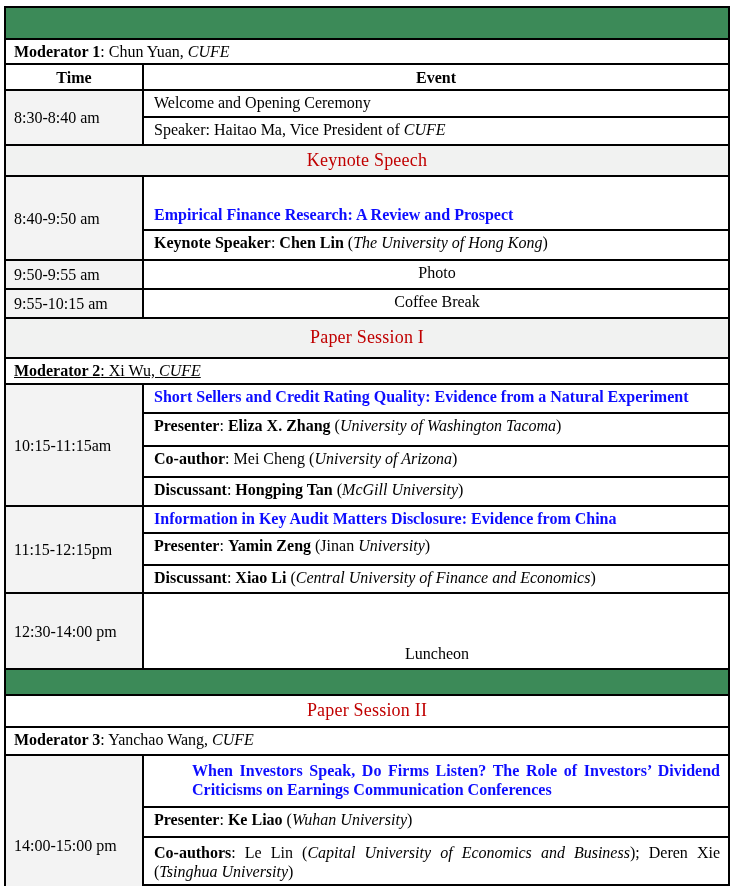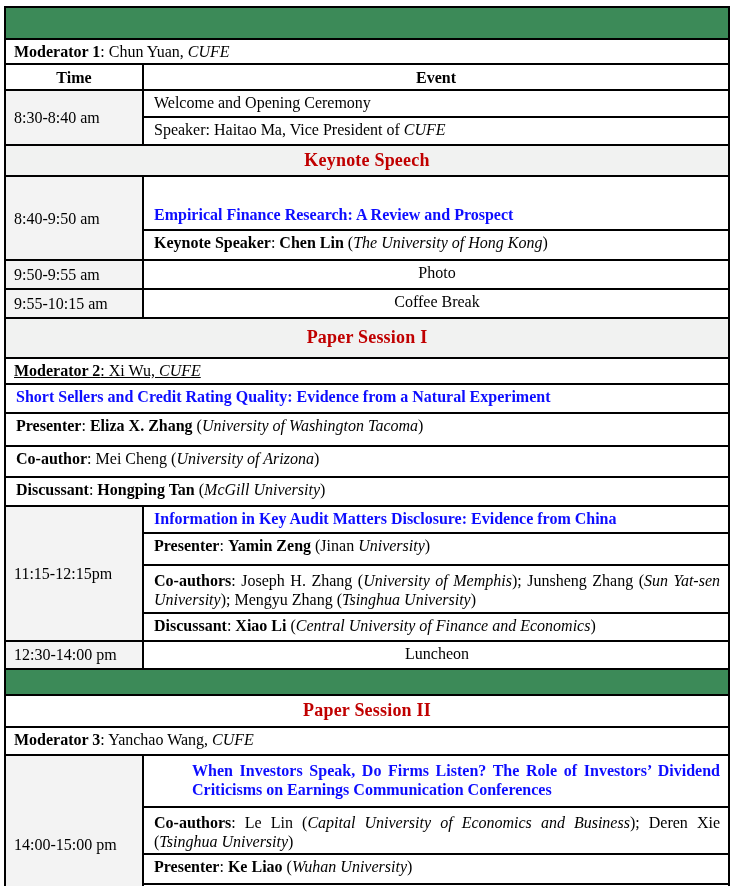--- a/index.html
+++ b/index.html
@@ -11,21 +11,21 @@
     width:734px;height:886px;overflow:hidden;background:#ffffff;
     font-family:"Liberation Serif","DejaVu Serif",serif;
     font-size:16px;color:#000;line-height:1.2;
   }
   .page{padding:6px 4px 0 4px;box-sizing:border-box;}
   .tbl{border:2px solid var(--border);border-bottom:none;background:#fff;}
   .row{display:flex;border-bottom:2px solid var(--border);box-sizing:border-box;}
   .row.green{background:var(--green);}
   .row.sectionhdr{align-items:center;justify-content:center;}
   .row.sec-grey{background:var(--band);}
-  .section-text{font-weight:bold;font-size:18px;color:var(--red);letter-spacing:.2px;}
+  .section-text{font-weight:normal;font-size:18px;color:var(--red);letter-spacing:.2px;}
   .row.moderator{align-items:flex-start;padding:2px 8px;background:#fff;}
   .time-col{
     flex:0 0 138px;width:138px;border-right:2px solid var(--border);
     box-sizing:border-box;display:flex;align-items:center;
     padding:2px 4px 2px 8px;background:var(--timebg);
   }
   .row.hdr .time-col{justify-content:center;background:#fff;font-weight:bold;padding:2px;}
   .event-col{flex:1;display:flex;flex-direction:column;min-width:0;}
   .event-cell-hdr{flex:1;display:flex;align-items:center;justify-content:center;font-weight:bold;}
   .event-row{
@@ -93,20 +93,21 @@
           </div>
         </div>
       </div>
       <div class="row sectionhdr sec-grey" style="min-height: 40px;">
         <span class="section-text">Paper Session I</span>
       </div>
       <div class="row moderator" style="min-height: 26px; text-decoration: underline;">
         <span><span class="b">Moderator 2</span><span>: Xi Wu, </span><span class="i">CUFE</span></span>
       </div>
       <div class="row">
+        <div class="time-col">10:15-11:15am</div>
         <div class="event-col">
           <div class="event-row left" style="min-height: 29px;">
             <span><span class="c-blue">Short Sellers and Credit Rating Quality: Evidence from a Natural Experiment</span></span>
           </div>
           <div class="event-row left" style="min-height: 33px;">
             <span><span class="b">Presenter</span><span>: </span><span class="b">Eliza X. Zhang </span><span>(</span><span class="i">University of Washington Tacoma</span><span>)</span></span>
           </div>
           <div class="event-row left" style="min-height: 31px;">
             <span><span class="b">Co-author</span><span>: Mei Cheng (</span><span class="i">University of Arizona</span><span>)</span></span>
           </div>
@@ -117,48 +118,47 @@
       </div>
       <div class="row">
         <div class="time-col">11:15-12:15pm</div>
         <div class="event-col">
           <div class="event-row left" style="min-height: 27px;">
             <span><span class="c-blue">Information in Key Audit Matters Disclosure: Evidence from China</span></span>
           </div>
           <div class="event-row left" style="min-height: 32px;">
             <span><span class="b">Presenter</span><span>: </span><span class="b">Yamin Zeng </span><span>(Jinan </span><span class="i">University</span><span>)</span></span>
           </div>
-          <div class="event-row justify" style="min-height: 42px;"><span class="b">Co-authors</span><span>: Joseph H. Zhang (</span><span class="i">University of Memphis</span><span>); Junsheng Zhang (</span><span class="i">Sun Yat-sen University</span><span>); Mengyu Zhang (</span><span class="i">Tsinghua University</span><span>)</span></div>
           <div class="event-row left" style="min-height: 26px;">
             <span><span class="b">Discussant</span><span>: </span><span class="b">Xiao Li </span><span>(</span><span class="i">Central University of Finance and Economics</span><span>)</span></span>
           </div>
         </div>
       </div>
       <div class="row">
         <div class="time-col">12:30-14:00 pm</div>
         <div class="event-col">
-          <div class="event-row center" style="min-height: 26px;">
+          <div class="event-row center" style="min-height: 26px; margin-top: 48px;">
             <span><span>Luncheon</span></span>
           </div>
         </div>
       </div>
       <div class="row green" style="min-height: 26px;"></div>
       <div class="row sectionhdr" style="min-height: 32px;">
         <span class="section-text">Paper Session II</span>
       </div>
       <div class="row moderator" style="min-height: 28px;">
         <span><span class="b">Moderator 3</span><span>: Yanchao Wang, </span><span class="i">CUFE</span></span>
       </div>
       <div class="row">
         <div class="time-col">14:00-15:00 pm</div>
         <div class="event-col">
           <div class="event-row justify" style="min-height: 52px; padding-left: 48px;"><span class="c-blue">When Investors Speak, Do Firms Listen? The Role of Investors’ Dividend Criticisms on Earnings Communication Conferences</span></div>
-          <div class="event-row justify" style="min-height: 38px;"><span class="b">Co-authors</span><span>: Le Lin (</span><span class="i">Capital University of Economics and Business</span><span>); Deren Xie (</span><span class="i">Tsinghua University</span><span>)</span></div>
           <div class="event-row left" style="min-height: 30px;">
             <span><span class="b">Presenter</span><span>: </span><span class="b">Ke Liao </span><span>(</span><span class="i">Wuhan University</span><span>)</span></span>
           </div>
+          <div class="event-row justify" style="min-height: 38px;"><span class="b">Co-authors</span><span>: Le Lin (</span><span class="i">Capital University of Economics and Business</span><span>); Deren Xie (</span><span class="i">Tsinghua University</span><span>)</span></div>
           <div class="event-row left" style="min-height: 28px; margin-top: 21px;">
             <span><span class="b">Discussant</span><span>: </span><span class="b">Lin Cheng </span><span>(</span><span class="i">University of Arizona</span><span>)</span></span>
           </div>
         </div>
       </div>
     </div>
 </div>
 
 </body></html>

